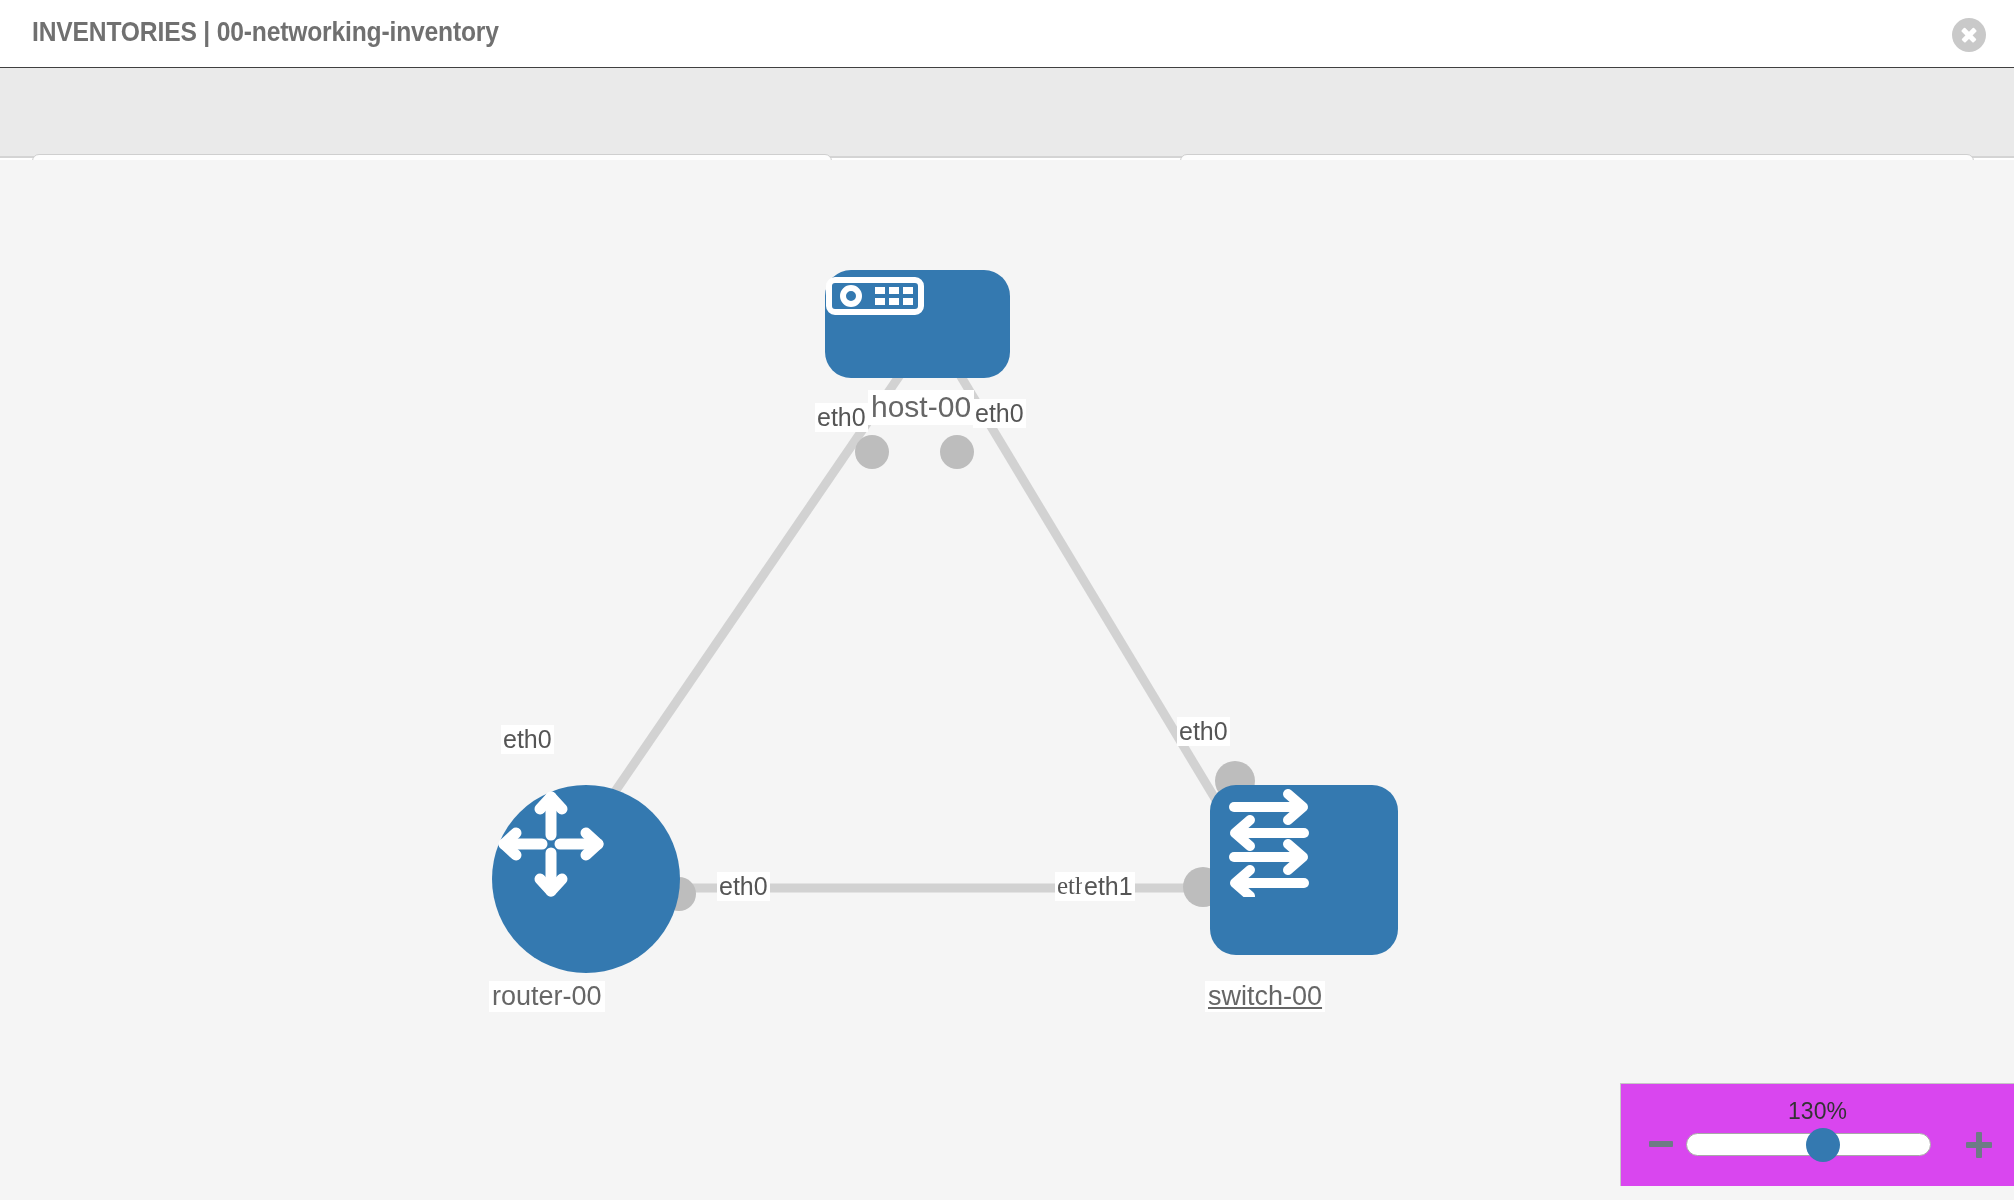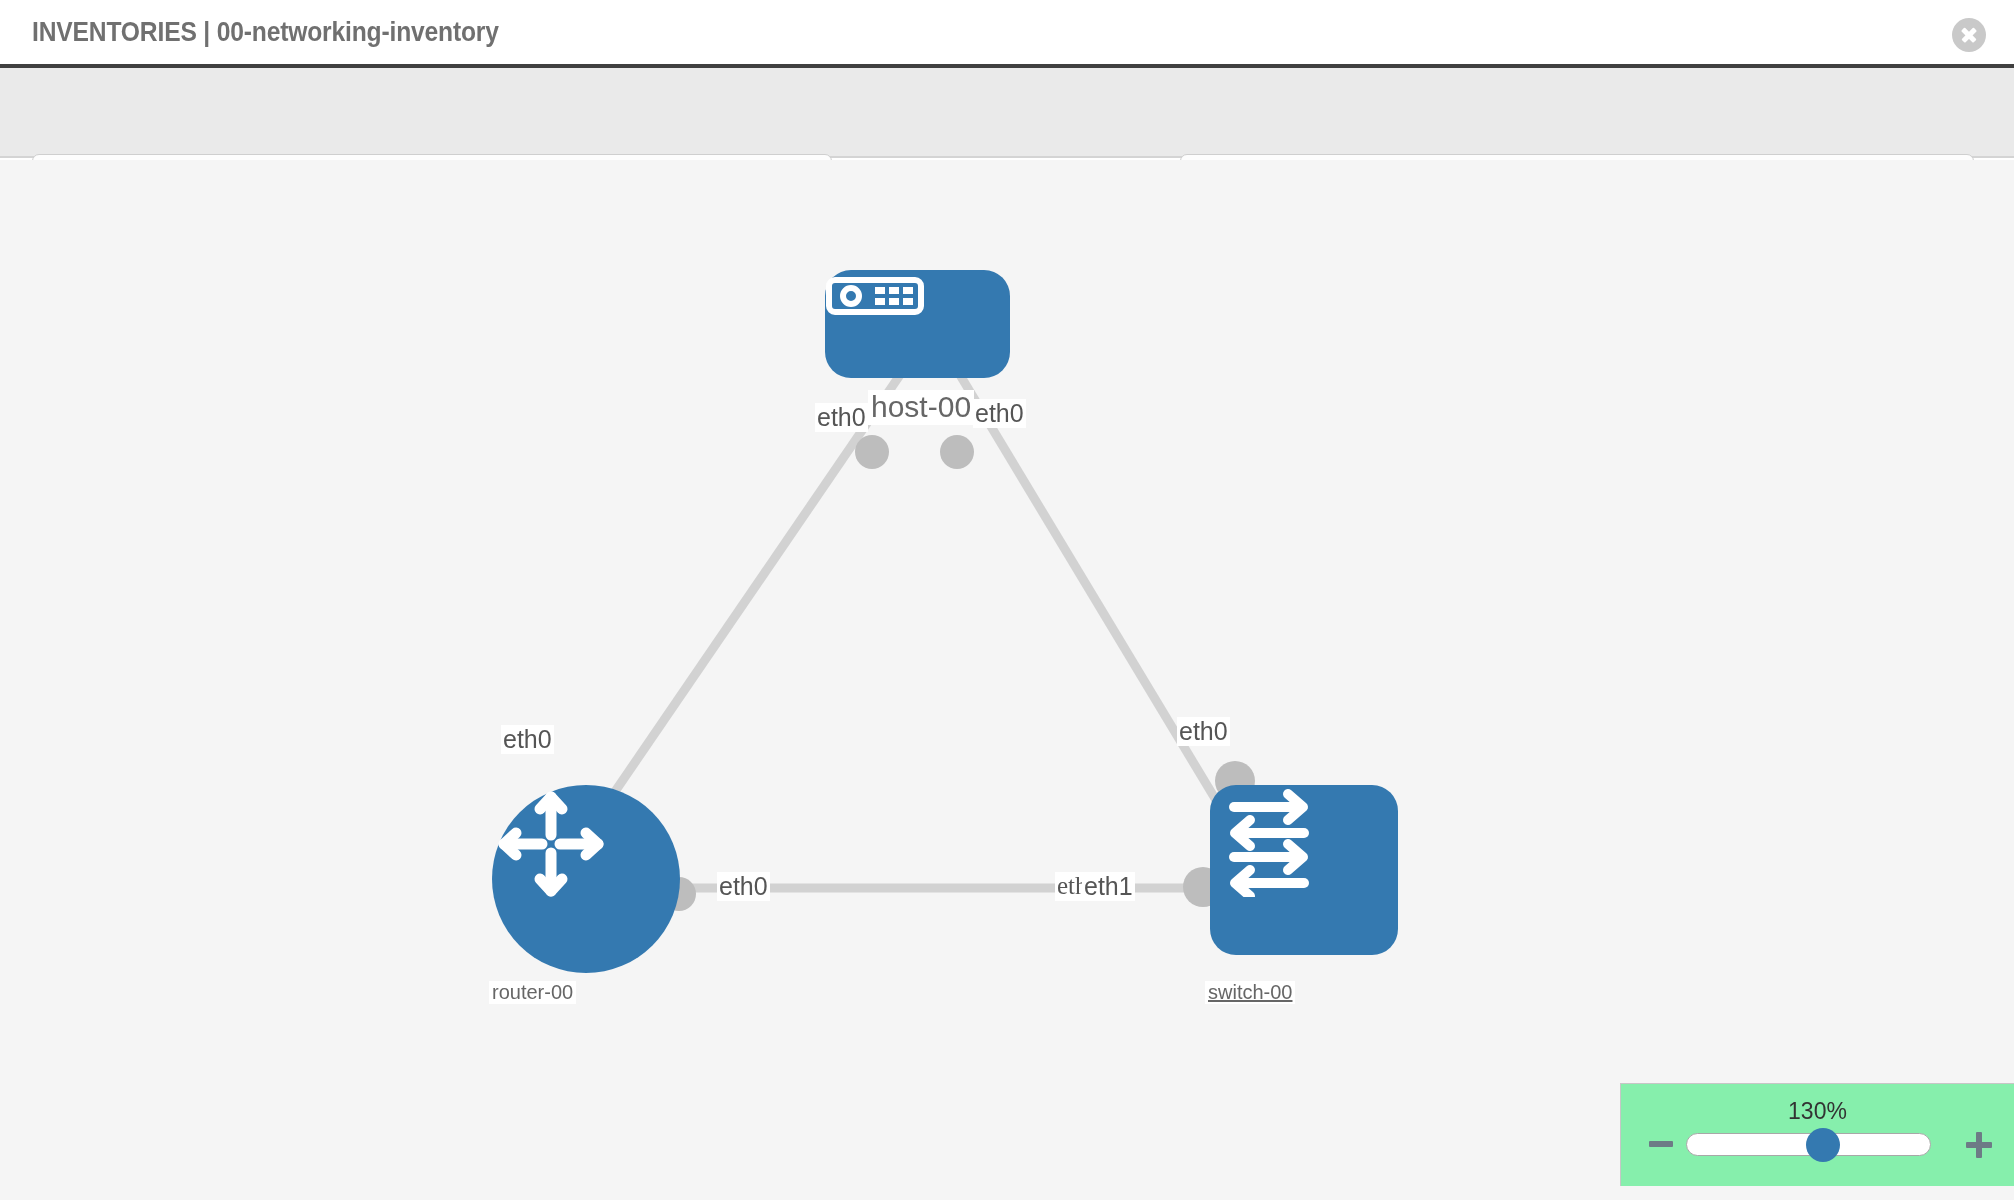--- a/index.html
+++ b/index.html
@@ -20,21 +20,21 @@
     box-sizing: border-box;
   }
 
   
   .header {
     position: absolute;
     left: 0; top: 0;
     width: 2014px;
     height: 68px;
     background: #ffffff;
-    border-bottom: 4px solid #404040;
+    border-bottom: 1px solid #404040;
     box-sizing: border-box;
   }
   .page-title {
     position: absolute;
     left: 32px;
     top: 16px;
     font-size: 28px;
     font-weight: bold;
     color: #707070;
     letter-spacing: -0.2px;
@@ -142,21 +142,21 @@
   .shape-circle  { border-radius: 50%; }
 
   .connector {
     position: absolute;
     border-radius: 50%;
     background: #bdbdbd;
   }
 
   .node-label {
     position: absolute;
-    font-size: 20px;
+    font-size: 27px;
     color: #666666;
     background: #ffffff;
     padding: 0 3px;
     white-space: nowrap;
     line-height: 1.15;
   }
 
   .iface-label {
     position: absolute;
     font-size: 25px;
@@ -167,21 +167,21 @@
     line-height: 1.15;
   }
 
   
   .zoom-panel {
     position: absolute;
     left: 1620px;
     top: 1083px;
     width: 394px;
     height: 103px;
-    background: #86efac;
+    background: #d946ef;
     border: 1px solid #c6c6c6;
     border-right: none;
     border-bottom: none;
     box-sizing: border-box;
   }
   .zoom-value {
     position: absolute;
     left: 0; right: 0;
     top: 14px;
     text-align: center;

